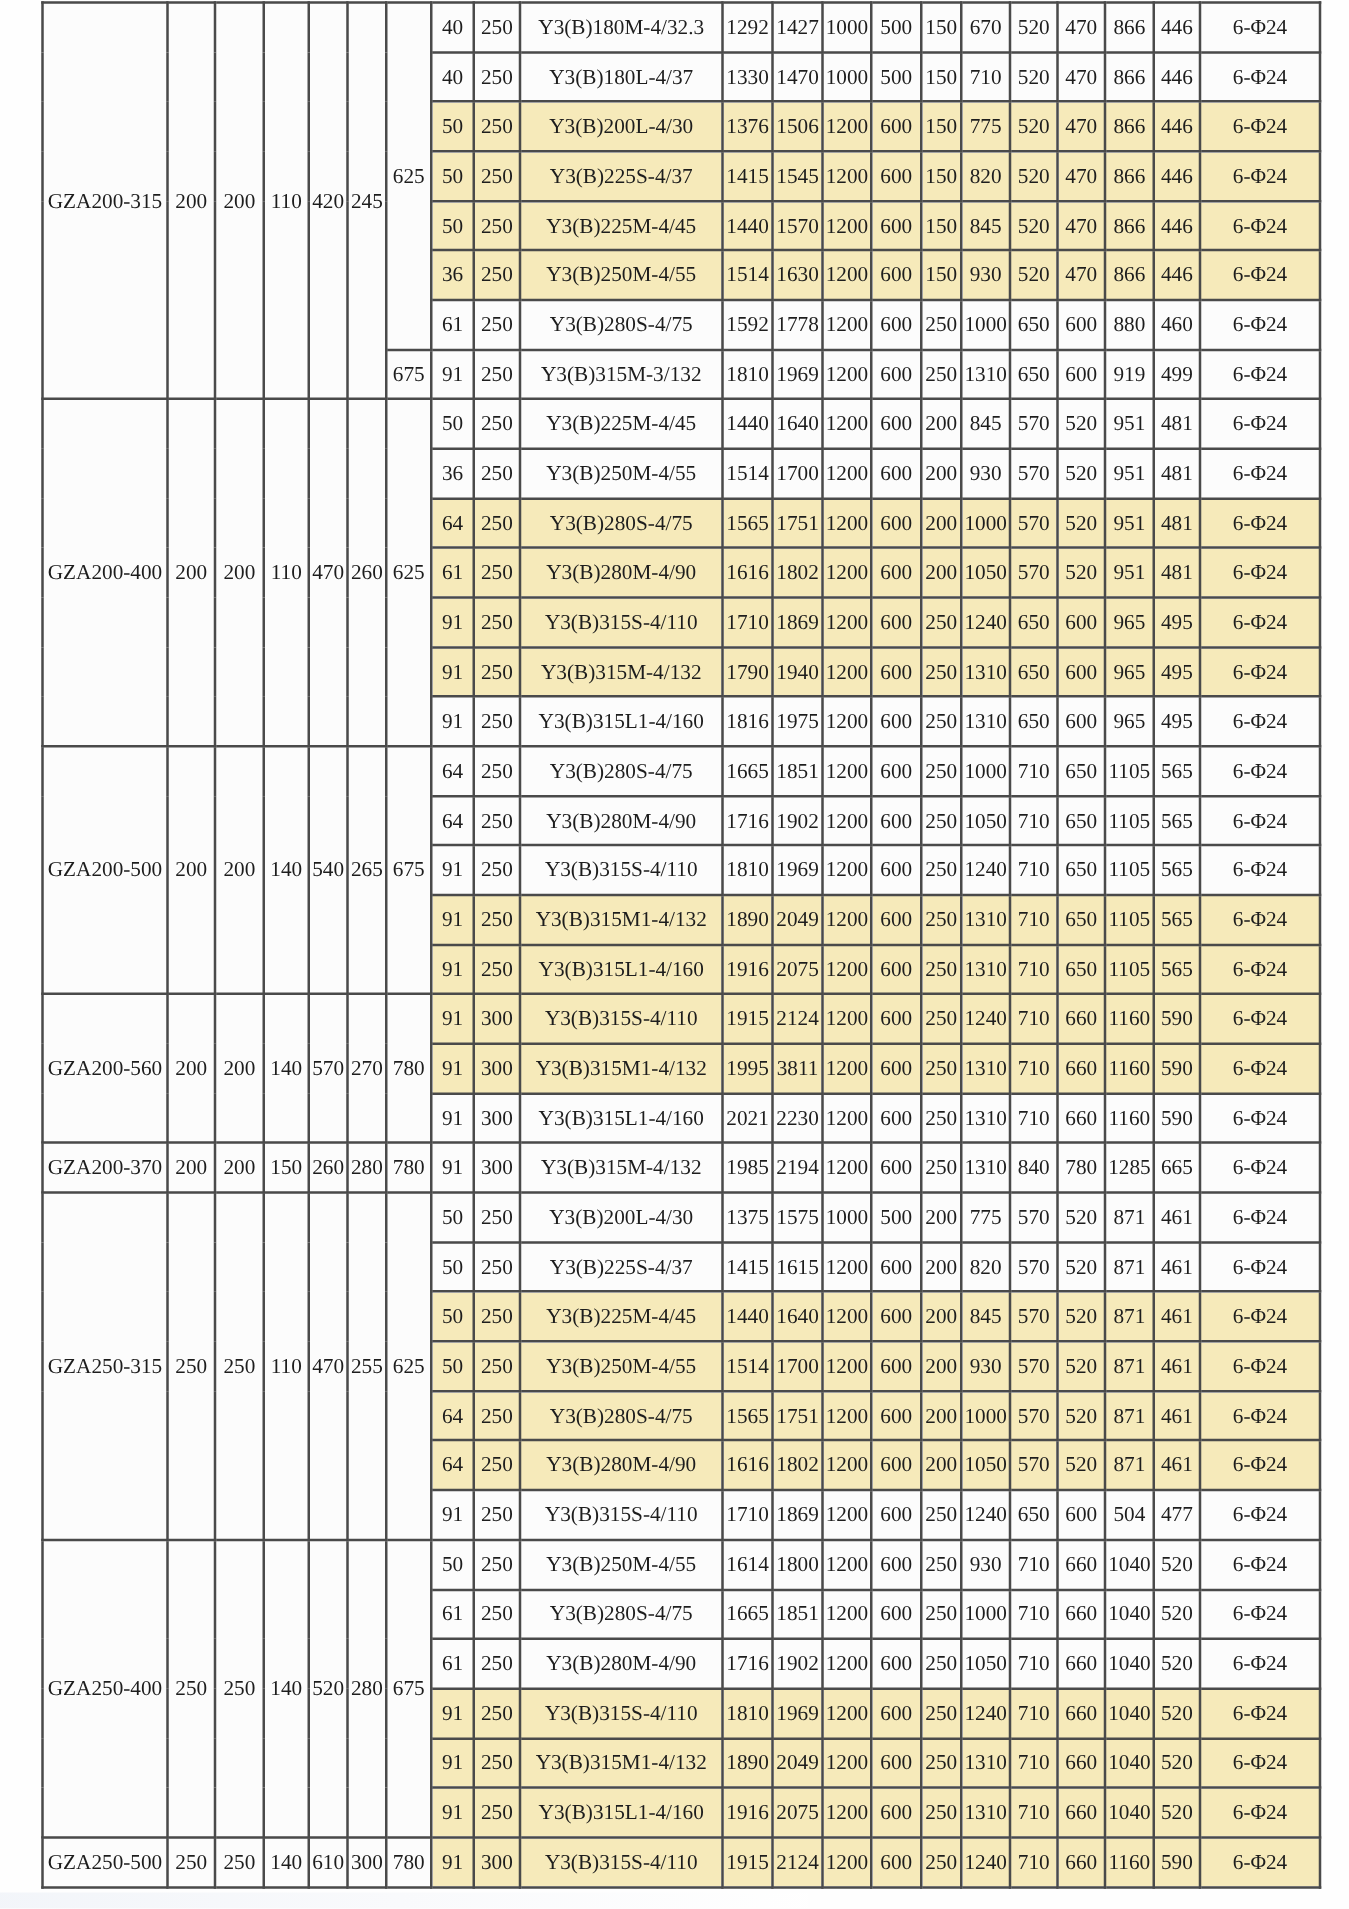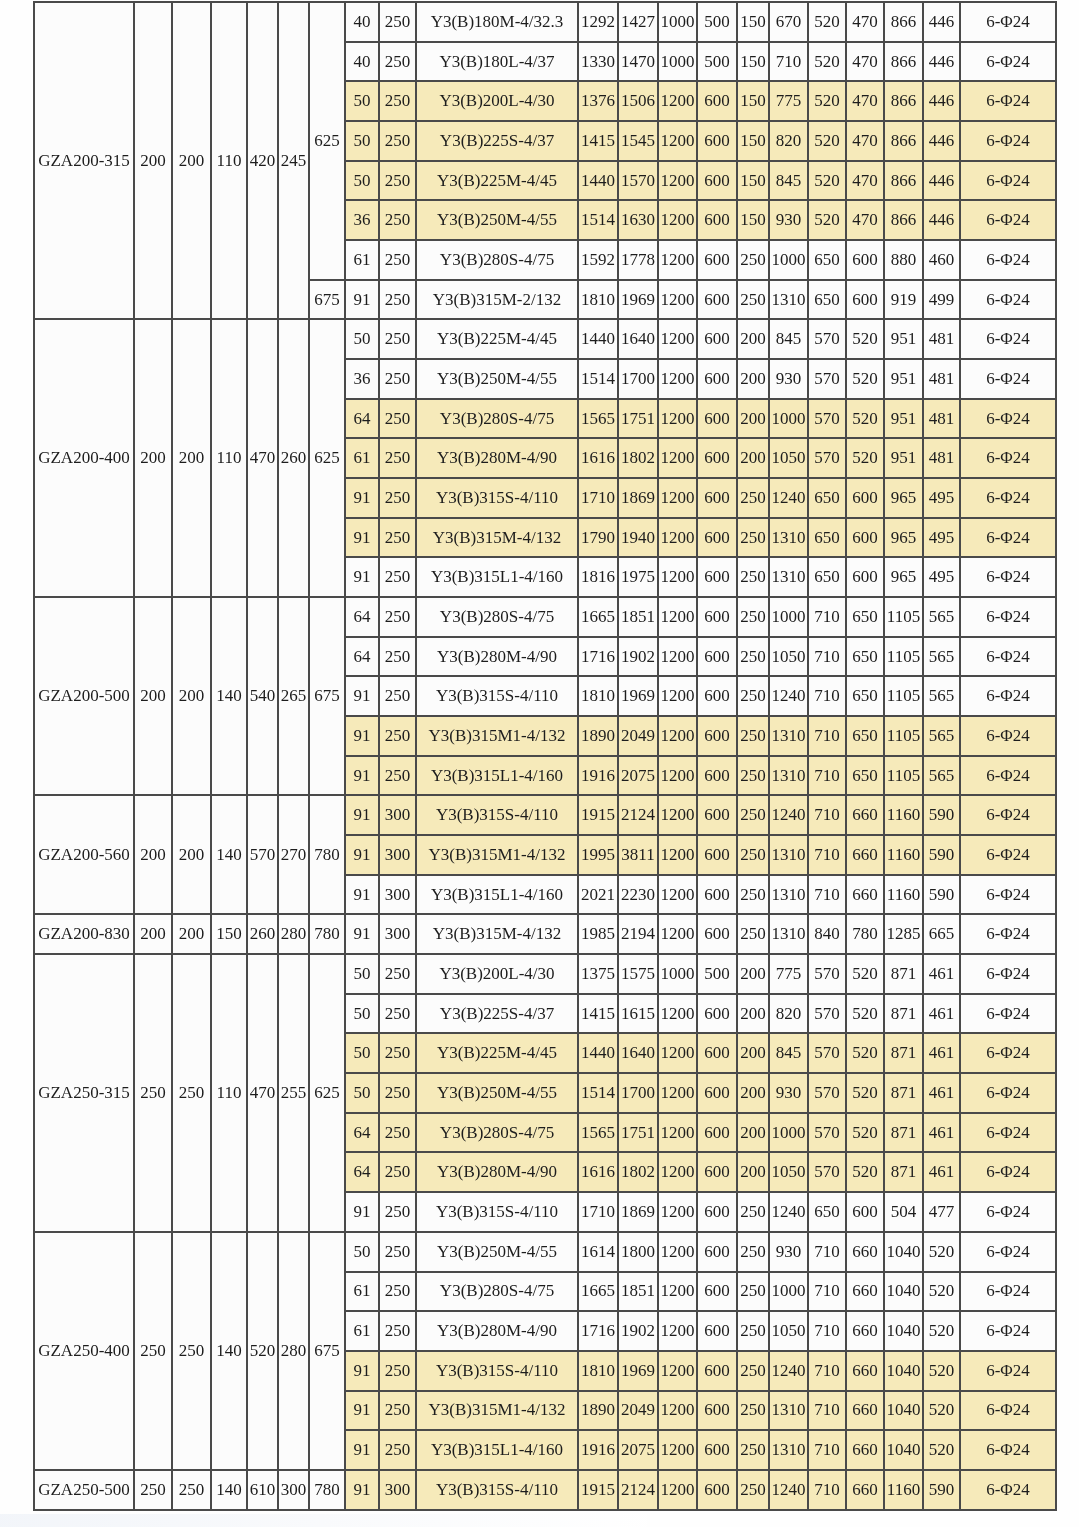--- a/index.html
+++ b/index.html
@@ -198,21 +198,21 @@
           <td>650</td>
           <td>600</td>
           <td>880</td>
           <td>460</td>
           <td>6-Φ24</td>
         </tr>
         <tr>
           <td>675</td>
           <td>91</td>
           <td>250</td>
-          <td>Y3(B)315M-2/132</td>
+          <td>Y3(B)315M-3/132</td>
           <td>1810</td>
           <td>1969</td>
           <td>1200</td>
           <td>600</td>
           <td>250</td>
           <td>1310</td>
           <td>650</td>
           <td>600</td>
           <td>919</td>
           <td>499</td>
@@ -473,21 +473,21 @@
           <td>600</td>
           <td>250</td>
           <td>1310</td>
           <td>710</td>
           <td>660</td>
           <td>1160</td>
           <td>590</td>
           <td>6-Φ24</td>
         </tr>
         <tr>
-          <td class="model">GZA200-830</td>
+          <td class="model">GZA200-370</td>
           <td>200</td>
           <td>200</td>
           <td>150</td>
           <td>260</td>
           <td>280</td>
           <td>780</td>
           <td>91</td>
           <td>300</td>
           <td>Y3(B)315M-4/132</td>
           <td>1985</td>

